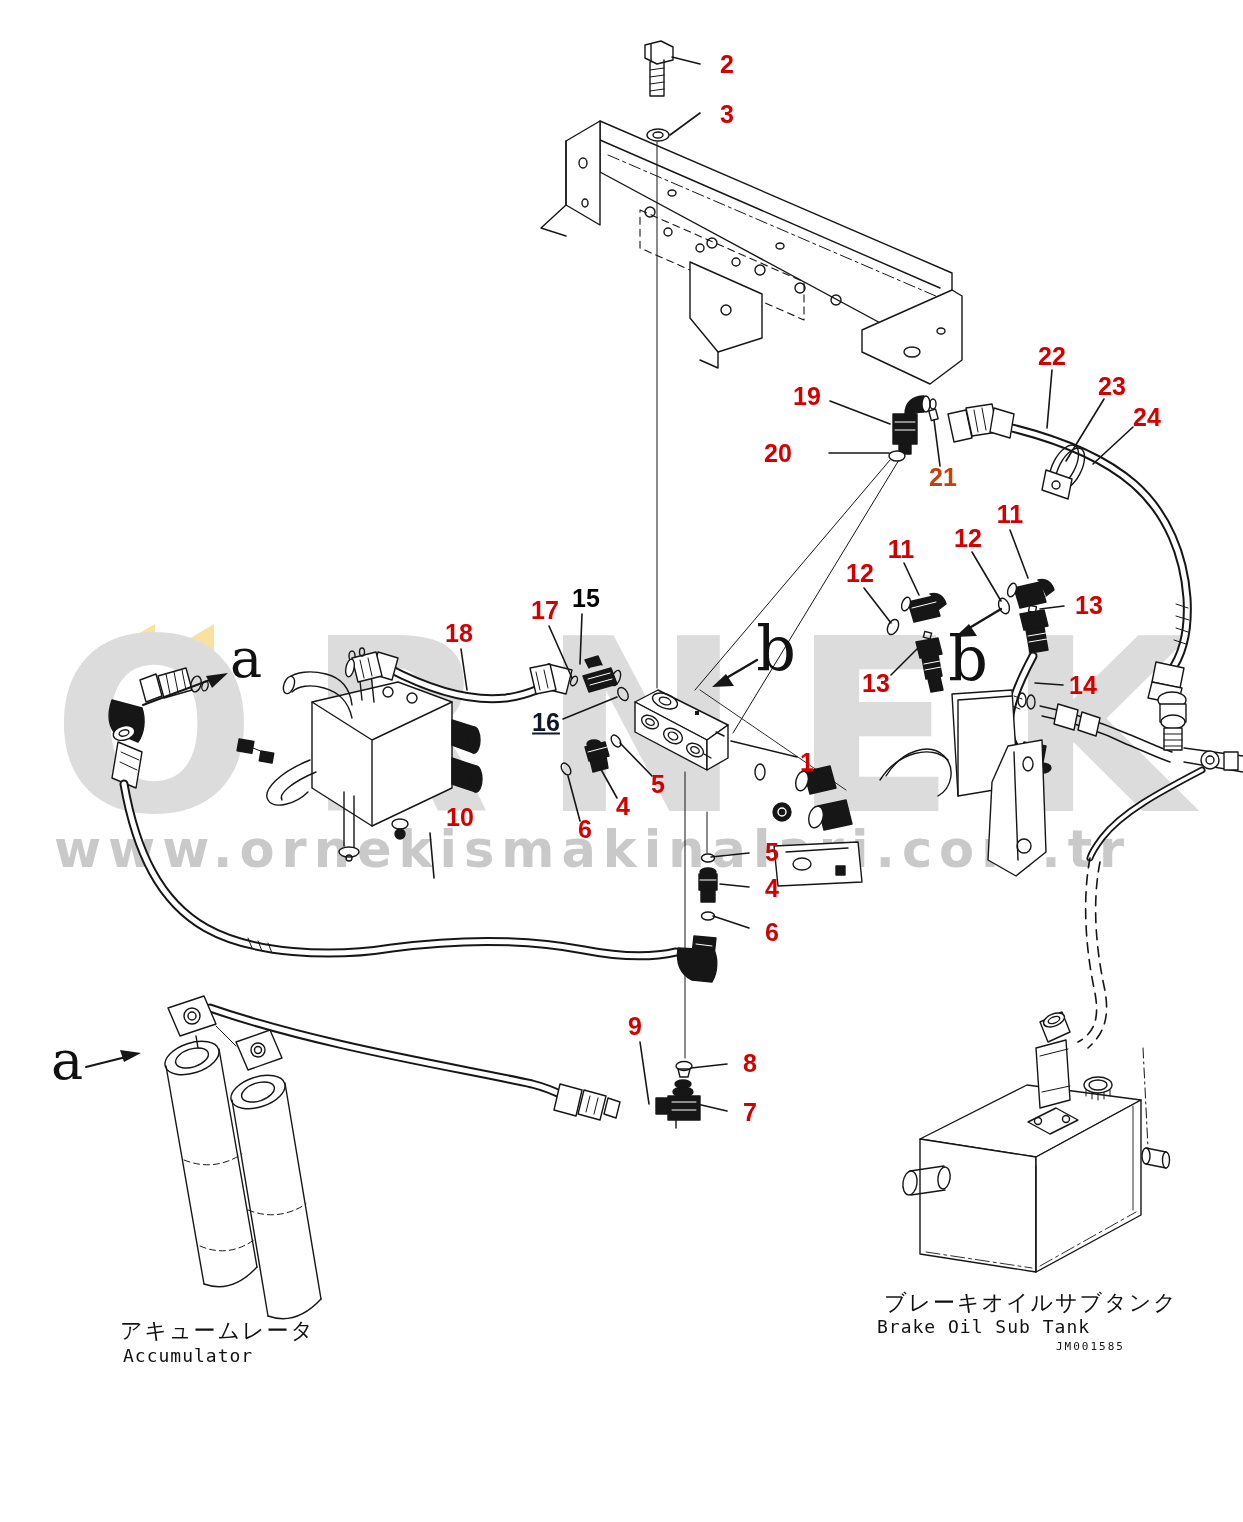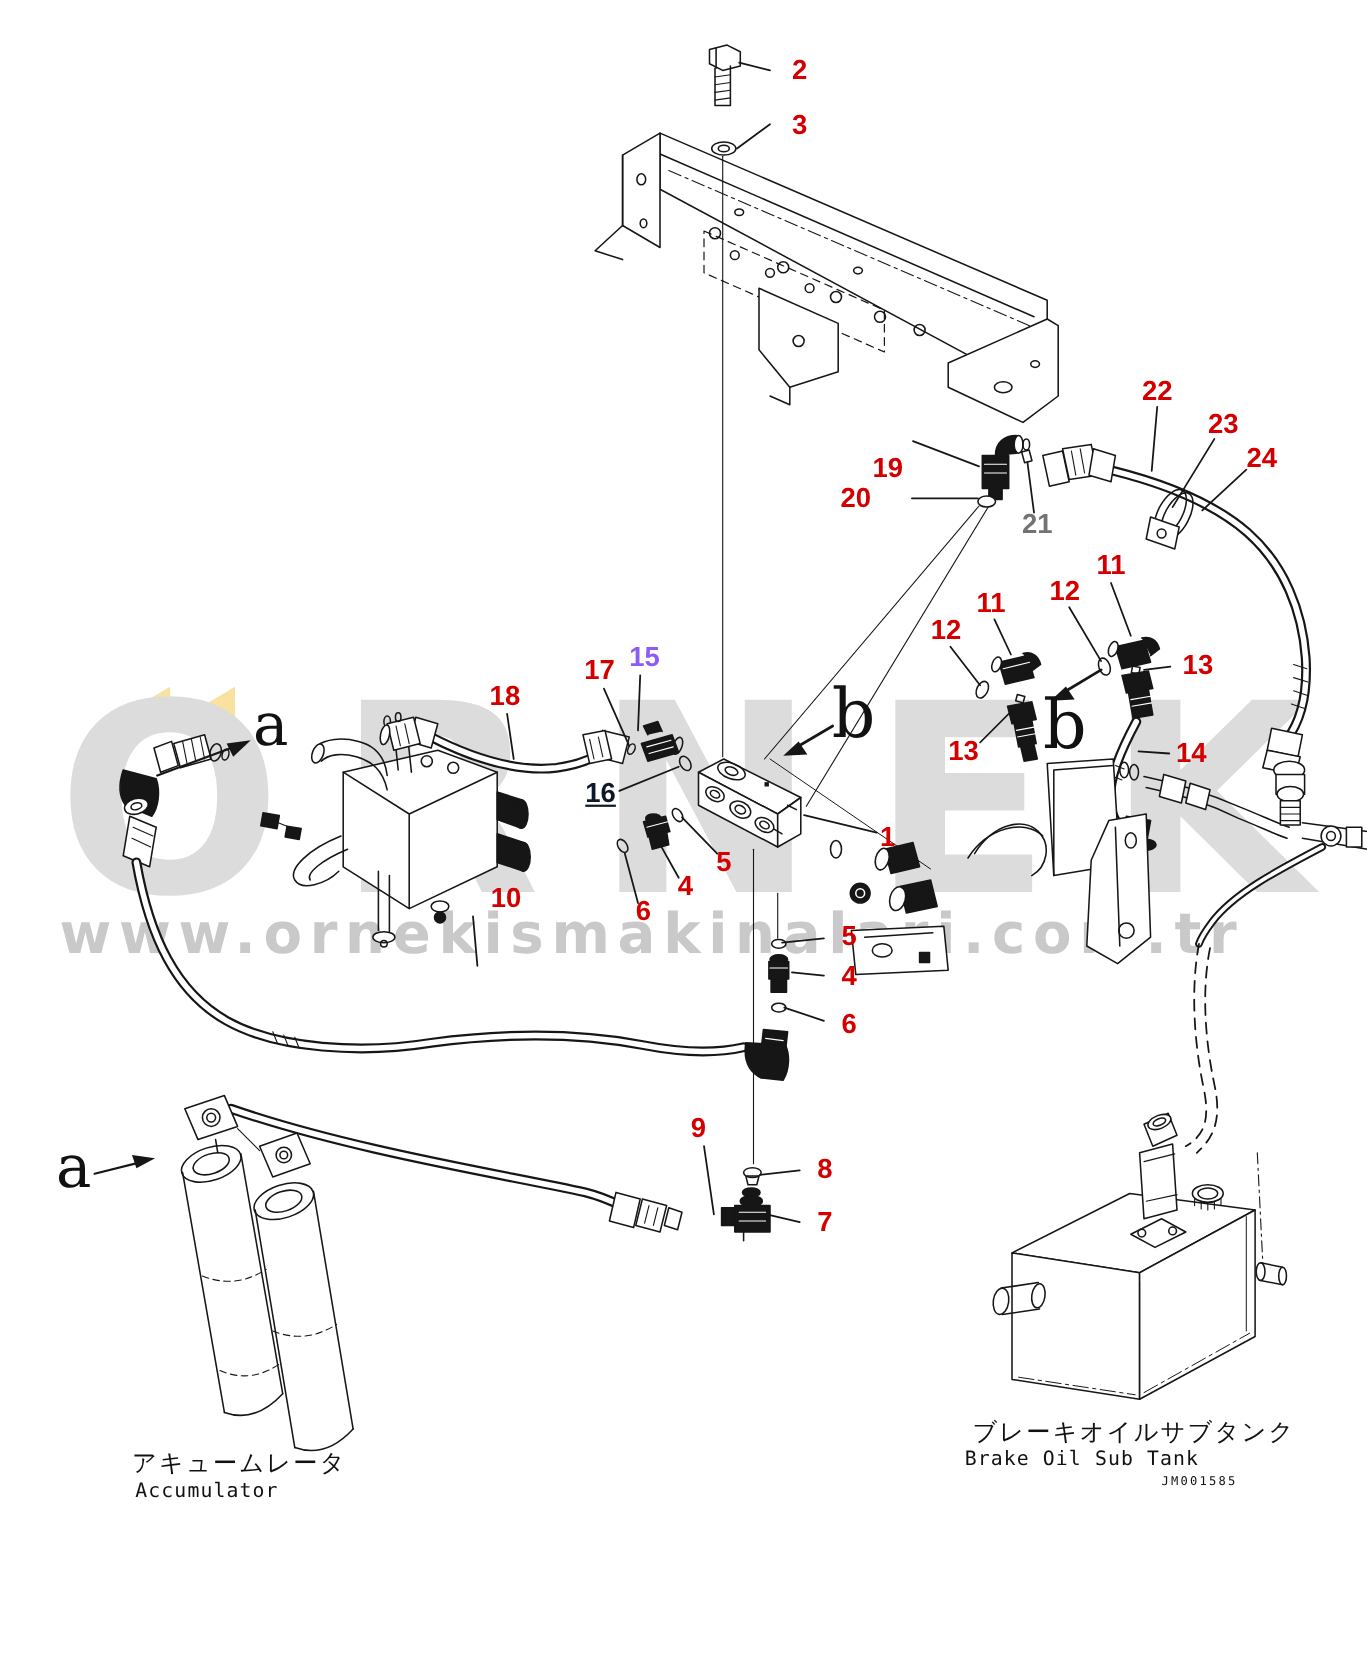--- a/index.html
+++ b/index.html
@@ -430,34 +430,34 @@
       <path d="M757,660 L723,680" stroke-width="2.4"></path>
       <polygon points="712,687 734,686 726,674 " fill="#161616" stroke="none"></polygon>
       <path d="M1001,609 L966,630" stroke-width="2.4"></path>
       <polygon points="955,637 977,636 969,624" fill="#161616" stroke="none"></polygon>
     </g>
   </svg>
 
   <div id="callouts">
       <div class="callout" style="left: 727px; top: 64px; color: rgb(212, 0, 0);">2</div>
       <div class="callout" style="left: 727px; top: 114px; color: rgb(212, 0, 0);">3</div>
-      <div class="callout" style="left: 807px; top: 396px; color: rgb(212, 0, 0); margin-top: 30px;">19</div>
+      <div class="callout" style="left: 807px; top: 396px; color: rgb(212, 0, 0);">19</div>
       <div class="callout" style="left: 778px; top: 453px; color: rgb(212, 0, 0);">20</div>
-      <div class="callout" style="left: 943px; top: 477px; color: #737373;">21</div>
+      <div class="callout" style="left: 943px; top: 477px; color: #c2410c;">21</div>
       <div class="callout" style="left: 1052px; top: 356px; color: rgb(212, 0, 0);">22</div>
       <div class="callout" style="left: 1112px; top: 386px; color: rgb(212, 0, 0);">23</div>
       <div class="callout" style="left: 1147px; top: 417px; color: rgb(212, 0, 0);">24</div>
       <div class="callout" style="left: 1010px; top: 514px; color: rgb(212, 0, 0);">11</div>
       <div class="callout" style="left: 968px; top: 538px; color: rgb(212, 0, 0);">12</div>
       <div class="callout" style="left: 1089px; top: 605px; color: rgb(212, 0, 0);">13</div>
       <div class="callout" style="left: 901px; top: 549px; color: rgb(212, 0, 0);">11</div>
       <div class="callout" style="left: 860px; top: 573px; color: rgb(212, 0, 0);">12</div>
       <div class="callout" style="left: 876px; top: 683px; color: rgb(212, 0, 0);">13</div>
       <div class="callout" style="left: 1083px; top: 685px; color: rgb(212, 0, 0);">14</div>
-      <div class="callout" style="left: 586px; top: 598px; color: #8b5cf6;">15</div>
+      <div class="callout" style="left: 586px; top: 598px; color: #000000;">15</div>
       <div class="callout" style="left: 545px; top: 610px; color: rgb(212, 0, 0);">17</div>
       <div class="callout" style="left: 459px; top: 633px; color: rgb(212, 0, 0);">18</div>
       <div class="callout" style="left: 546px; top: 722px; color: #0f172a; text-decoration: underline;">16</div>
       <div class="callout" style="left: 807px; top: 762px; color: rgb(212, 0, 0);">1</div>
       <div class="callout" style="left: 658px; top: 784px; color: rgb(212, 0, 0);">5</div>
       <div class="callout" style="left: 623px; top: 806px; color: rgb(212, 0, 0);">4</div>
       <div class="callout" style="left: 585px; top: 829px; color: rgb(212, 0, 0);">6</div>
       <div class="callout" style="left: 428px; top: 817px; color: rgb(212, 0, 0); margin-left: 32px;">10</div>
       <div class="callout" style="left: 772px; top: 852px; color: rgb(212, 0, 0);">5</div>
       <div class="callout" style="left: 772px; top: 888px; color: rgb(212, 0, 0);">4</div>

